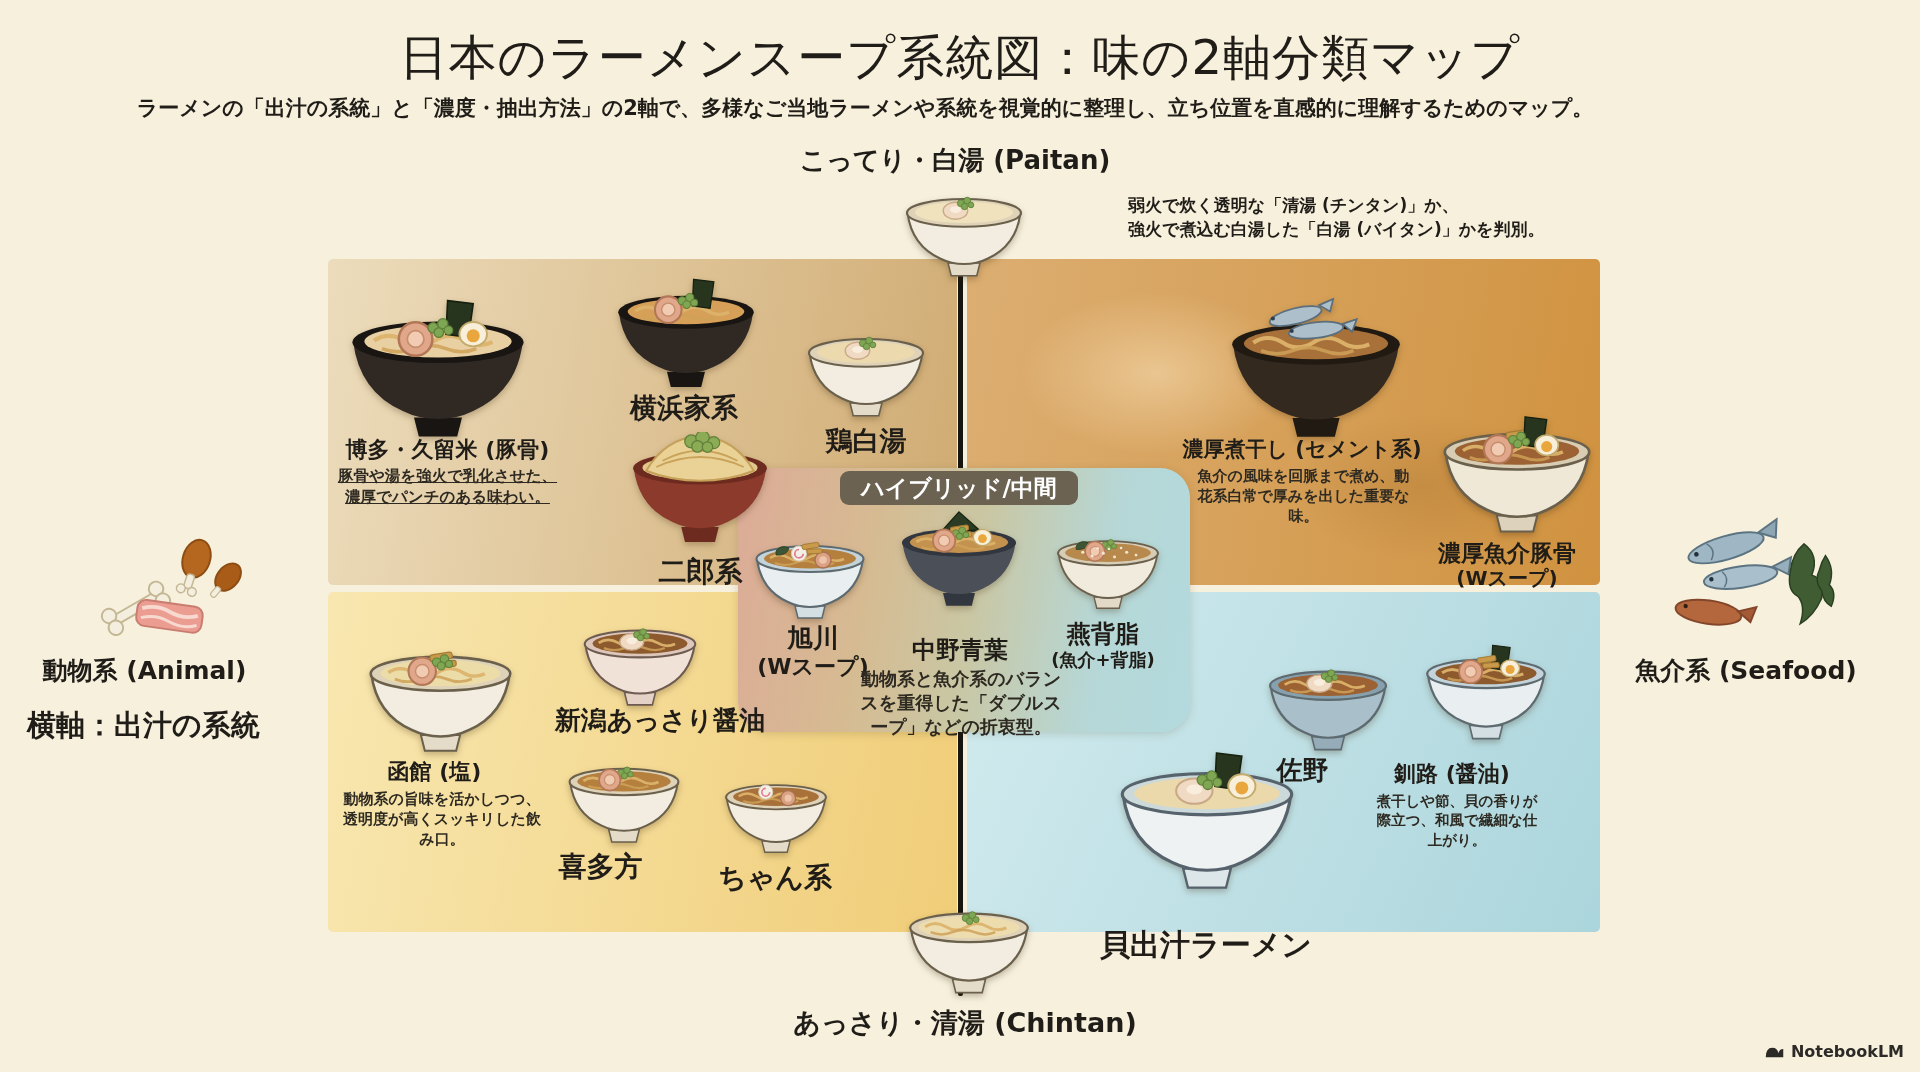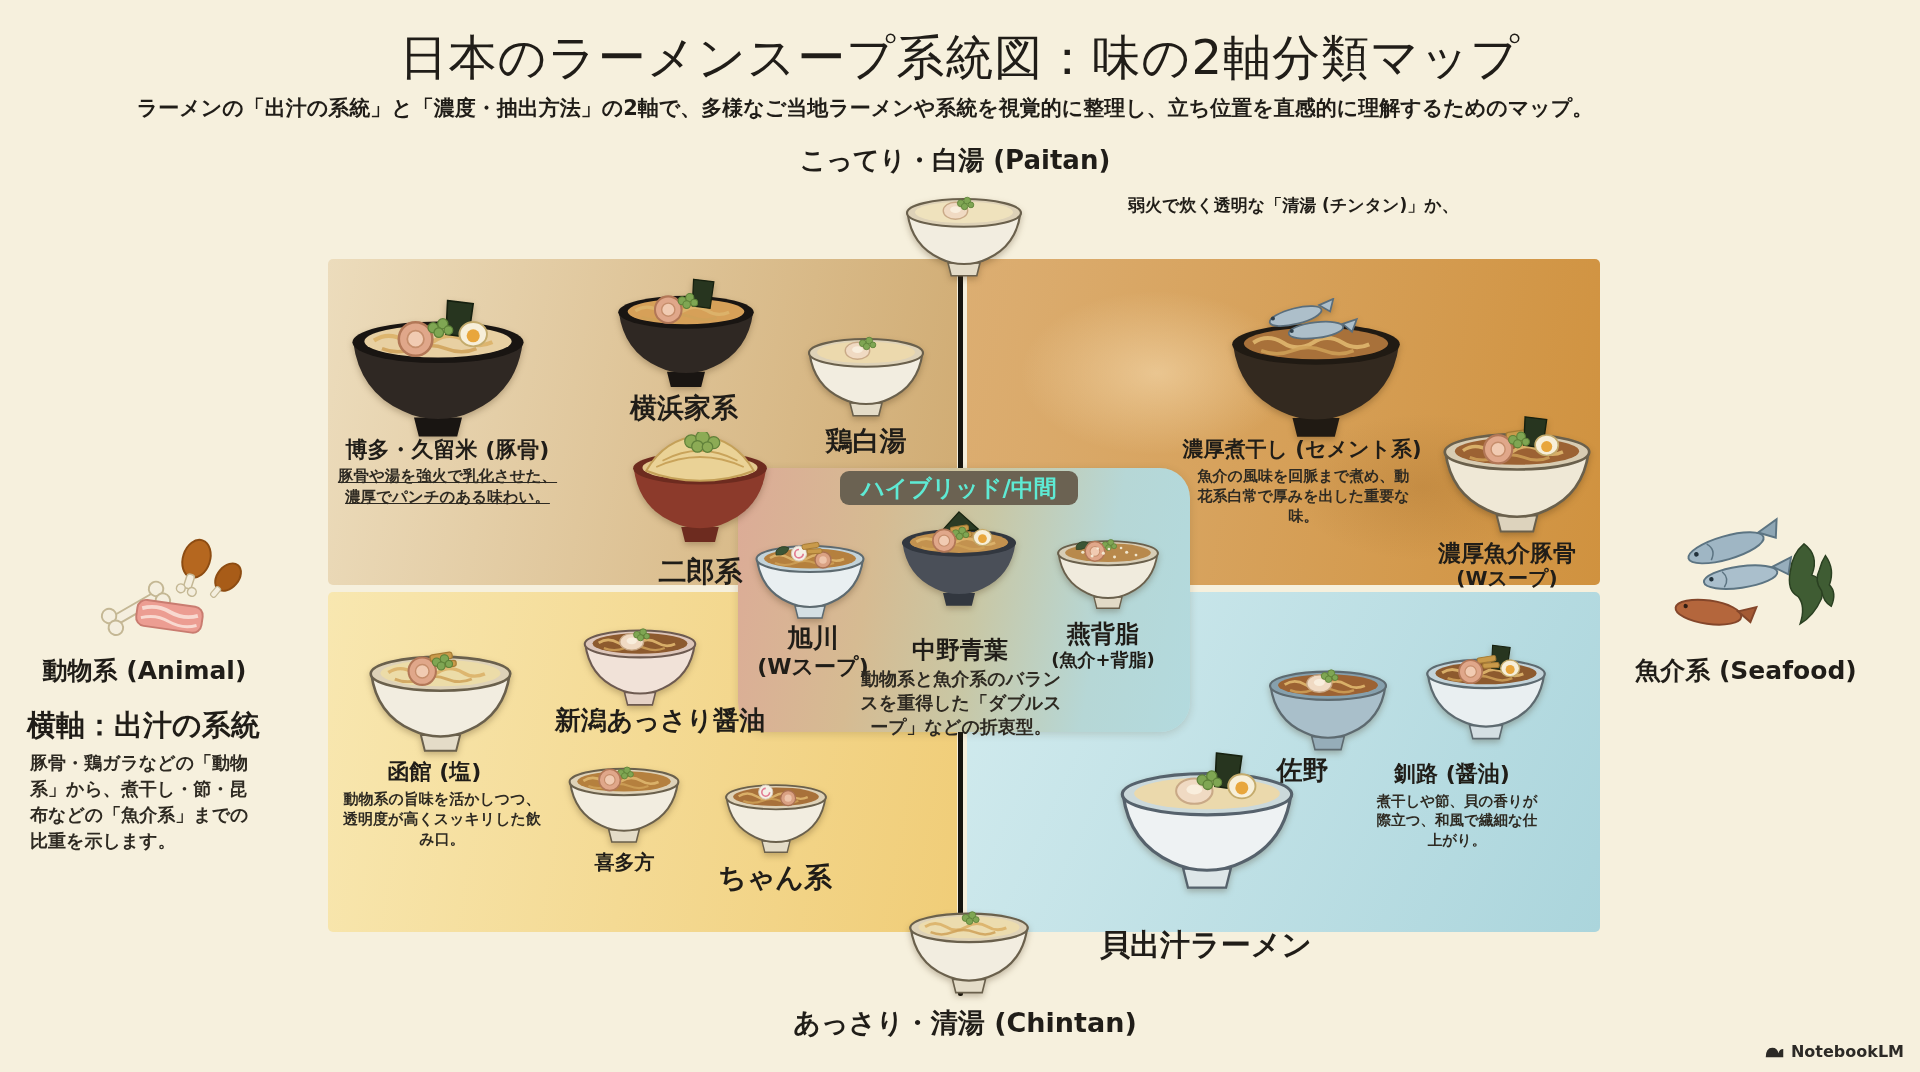--- a/index.html
+++ b/index.html
@@ -18,21 +18,21 @@
                linear-gradient(100deg,var(--quad-tr-a,#dcae72),var(--quad-tr-b,#d0923f));}
   .quad-bl{left:328px;top:592px;width:629px;height:340px;
     background:linear-gradient(100deg,var(--quad-bl-a,#f8e7b0),var(--quad-bl-b,#f0cd78));}
   .quad-br{left:967px;top:592px;width:633px;height:340px;
     background:linear-gradient(115deg,var(--quad-br-a,#d2ebee),var(--quad-br-b,#abd5dc));}
   .axis-line{left:958px;top:230px;width:5px;height:766px;background:var(--axis-line,#17150f);z-index:2;border-radius:2px;}
   .hybrid-box{left:738px;top:468px;width:452px;height:264px;border-radius:30px;z-index:3;
     background:linear-gradient(100deg,#dcab97 0%,#d6bb92 30%,#c9c7a4 52%,#b6d7d6 78%,#b3dade 100%);
     box-shadow:0 2px 8px rgba(80,60,30,.18);}
   .badge{left:840px;top:471px;width:238px;height:34px;line-height:34px;border-radius:9px;z-index:5;
-    background:var(--hybrid-badge,#6b6252);color:#5eead4;text-align:center;font-size:23px;font-weight:800;}
+    background:var(--hybrid-badge,#6b6252);color:#ffffff;text-align:center;font-size:23px;font-weight:800;}
   .lbl{font-weight:800;text-align:center;line-height:1.15;z-index:5;}
   .desc{font-weight:700;text-align:center;line-height:1.34;color:#2e2a22;z-index:5;}
   .bowl{z-index:4;}
   .bowl svg{display:block;filter:drop-shadow(0 3px 3px rgba(60,40,10,.28));}
   .illus{z-index:4;}
   .legend-title{font-weight:900;z-index:6;white-space:nowrap;}
   .legend-text{font-weight:700;z-index:6;white-space:nowrap;}
   .brand{right:16px;top:1042px;display:flex;align-items:center;gap:6px;z-index:6;
     font-size:16px;font-weight:700;color:#2c2a26;}
 </style>
@@ -62,20 +62,21 @@
         <g fill="#7fa653" stroke="#5d8138" stroke-width=".8">
           <circle cx="57" cy="20" r="3.2"></circle>
           <circle cx="63" cy="17.5" r="3.2"></circle>
           <circle cx="60.5" cy="23" r="3"></circle>
           <circle cx="66.5" cy="21.5" r="2.7"></circle>
         </g>
       </svg>
     </div>
 
   <div class="abs legend-text" style="left:1128px;top:194px;font-size:17px;">弱火で炊く透明な「清湯 (チンタン)」か、</div>
+  <div class="abs legend-text" style="left:1128px;top:218px;font-size:17px;">強火で煮込む白湯した「白湯 (バイタン)」かを判別。</div>
 
   <div class="abs illus" style="left:88px;top:518px;width:155px;height:130px;">
     <svg viewBox="0 0 160 130" width="155" height="130">
       <g transform="rotate(-30 50 92)" fill="#f4eede" stroke="#c4b794" stroke-width="2">
         <rect x="22" y="86" width="56" height="10" rx="5"></rect>
         <circle cx="22" cy="84" r="7.5"></circle>
           <circle cx="22" cy="98" r="7.5"></circle>
         <circle cx="78" cy="84" r="7.5"></circle>
           <circle cx="78" cy="98" r="7.5"></circle>
       </g>
@@ -91,21 +92,20 @@
       </g>
       <g transform="rotate(8 85 100)">
         <rect x="50" y="86" width="68" height="27" rx="9" fill="#ec9d92" stroke="#c97c70" stroke-width="2"></rect>
         <path d="M55 95 q15 -6 29 0 q15 6 29 0" fill="none" stroke="#f8d9d0" stroke-width="4"></path>
         <path d="M55 105 q15 -6 29 0 q15 6 29 0" fill="none" stroke="#f8d9d0" stroke-width="3"></path>
       </g>
     </svg>
   </div>
   <div class="abs lbl" style="left:32px;top:657px;width:225px;font-size:25px;">動物系 (Animal)</div>
   <div class="abs legend-title" style="left:27px;top:706px;font-size:29px;">横軸：出汁の系統</div>
-  <div class="abs desc" style="left:30px;top:750px;width:230px;font-size:18px;line-height:1.45;text-align:left;">豚骨・鶏ガラなどの「動物系」から、煮干し・節・昆布などの「魚介系」までの比重を示します。</div>
 
   <div class="abs illus" style="left:1648px;top:515px;width:195px;height:130px;">
     <svg viewBox="0 0 200 130" width="195" height="130">
       <g transform="rotate(-16 80 32)">
         <ellipse cx="80" cy="32" rx="40" ry="12" fill="#9fb6c4" stroke="#5c7482" stroke-width="2"></ellipse>
         <path d="M116 26 l22 -8 l-6 18 Z" fill="#8ea6b4" stroke="#5c7482" stroke-width="2"></path>
         <circle cx="49" cy="30" r="2.4" fill="#22323c"></circle>
         <path d="M62 23 q8 8 0 17" fill="none" stroke="#5c7482" stroke-width="1.5"></path>
       </g>
       <g transform="rotate(-8 95 62)">
@@ -315,21 +315,21 @@
         <g fill="#7fa653" stroke="#5d8138" stroke-width=".8">
           <circle cx="57" cy="20" r="3.2"></circle>
           <circle cx="63" cy="17.5" r="3.2"></circle>
           <circle cx="60.5" cy="23" r="3"></circle>
           <circle cx="66.5" cy="21.5" r="2.7"></circle>
         </g>
         <circle cx="46" cy="27" r="10.5" fill="#e0a78a" stroke="#b27757" stroke-width="1.6"></circle>
         <circle cx="46" cy="27" r="5.2" fill="#f1cbb2" stroke="#c68e6c" stroke-width="1.1"></circle>
       </svg>
     </div>
-  <div class="abs lbl" style="left:562px;top:851px;width:125px;font-size:20px;">喜多方</div>
+  <div class="abs lbl" style="left:538px;top:851px;width:125px;font-size:28px;">喜多方</div>
 
   <div class="abs bowl" style="left:720px;top:770px;width:112px;height:86px;">
       <svg viewBox="0 0 120 92" width="100%" height="100%" preserveAspectRatio="xMidYMax meet">
         <path d="M45 76 L75 76 L72 88 L48 88 Z" fill="#e4dcc8" stroke="#6a604c" stroke-width="1.5"></path>
         <path d="M7 29 Q11 60 38 72 Q48 77 60 77 Q72 77 82 72 Q109 60 113 29 Z" fill="#f2ede0" stroke="#6a604c" stroke-width="2"></path>
         <ellipse cx="60" cy="29" rx="53.5" ry="13" fill="#ded2b8" stroke="#6a604c" stroke-width="2"></ellipse>
         <ellipse cx="60" cy="28.5" rx="46" ry="10" fill="#a8713a"></ellipse>
         <path d="M20 28 q9 -6 19 0 q9 6 19 0 q9 -6 19 0 q8 5 17 1" fill="none" stroke="#dcb36c" stroke-width="2.6" opacity=".95"></path>
         <path d="M25 33 q10 4 20 0 q10 -4 20 0 q10 4 19 0" fill="none" stroke="#cfa158" stroke-width="2.2" opacity=".85"></path>
         <circle cx="49" cy="23.5" r="7.6" fill="#f5f0e6" stroke="#d6cbbc" stroke-width="1"></circle>

